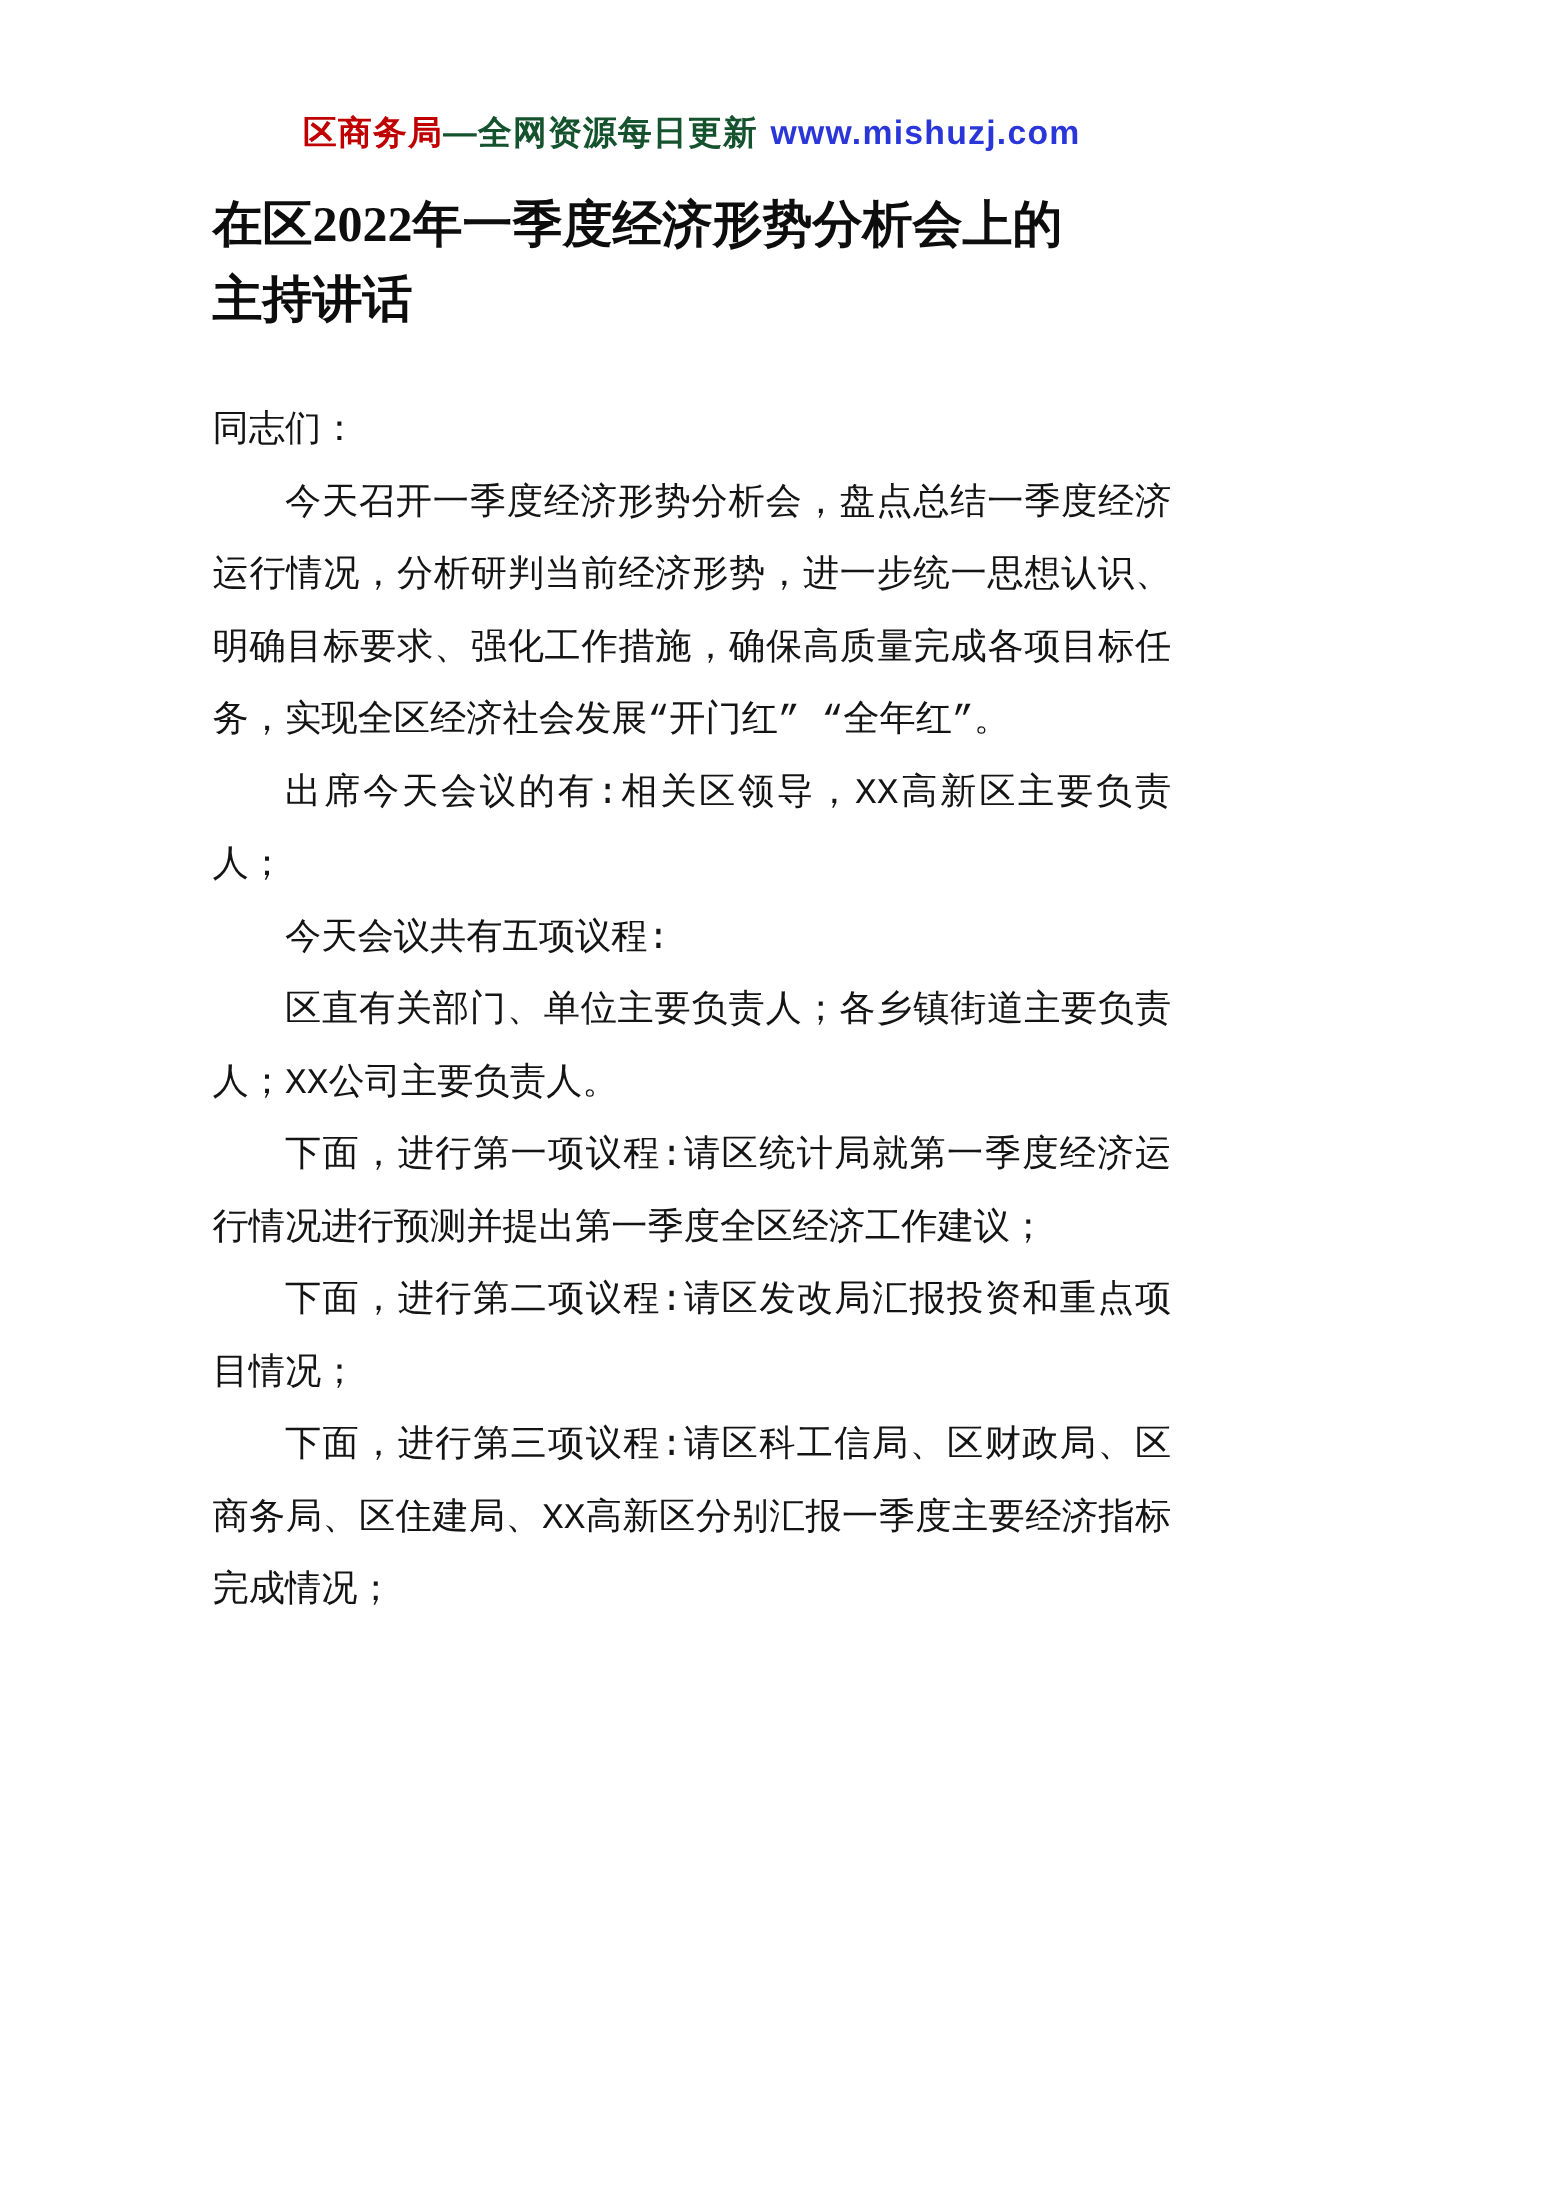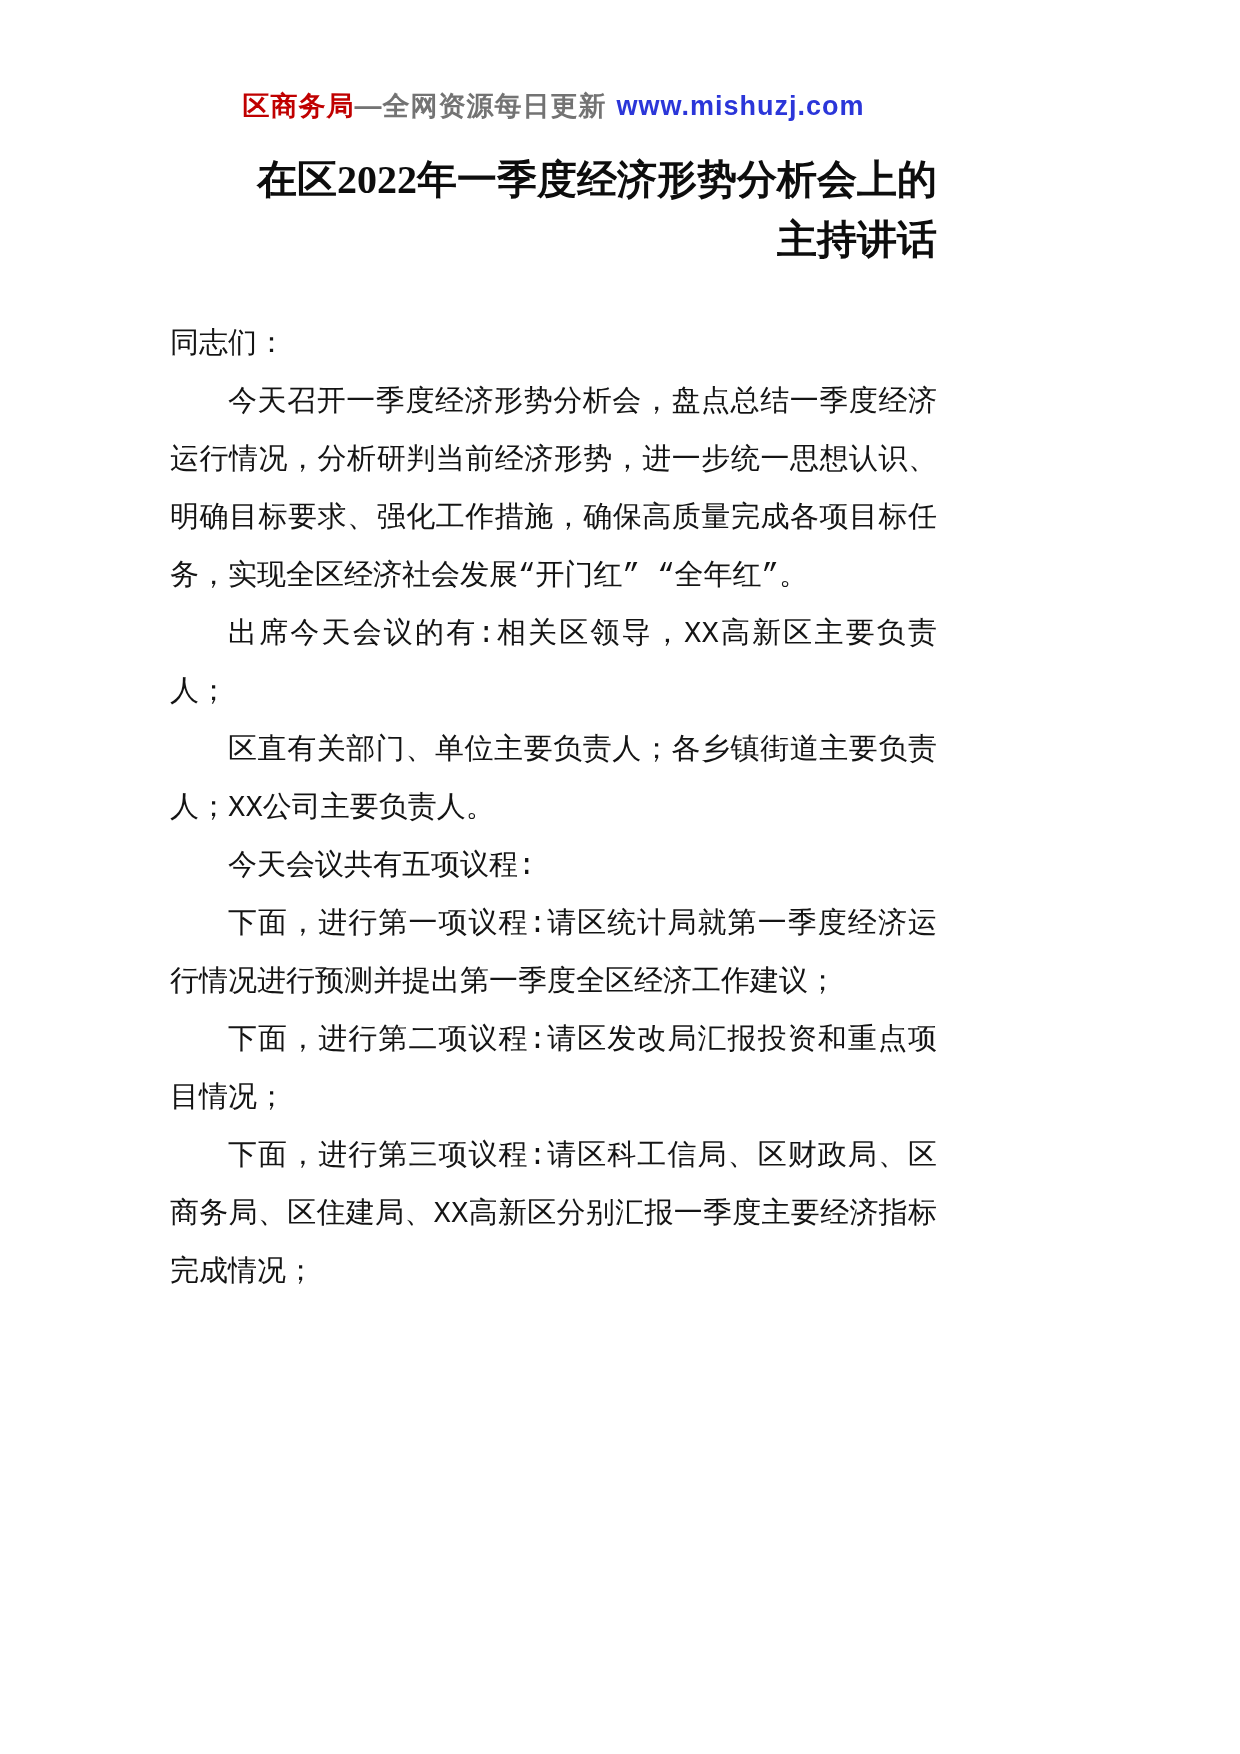--- a/index.html
+++ b/index.html
@@ -19,26 +19,26 @@
   }
   
   .site-header {
     text-align: center;
     font-size: 27px;
     font-weight: bold;
     letter-spacing: 1px;
     white-space: nowrap;
   }
   .site-header .site-name { color: #c00000; }
-  .site-header .site-tagline { color: #737373; }
+  .site-header .site-tagline { color: #14532d; }
   .site-header .site-url { color: #2b36d9; margin-left: 10px; text-decoration: none; }
   
   .doc-title {
     margin-top: 26px;
-    text-align: right;
+    text-align: left;
     font-family: "Liberation Serif", "DejaVu Serif", serif;
     font-weight: bold;
     font-size: 40px;
     color: #0d0d0d;
   }
   .doc-title .title-line {
     line-height: 60px;
   }
   
   .doc-body {
@@ -68,20 +68,20 @@
 
   <div class="doc-title">
     <div class="title-line">在区2022年一季度经济形势分析会上的</div>
     <div class="title-line">主持讲话</div>
   </div>
 
   <div class="doc-body">
     <p class="no-indent">同志们：</p>
     <p>今天召开一季度经济形势分析会，盘点总结一季度经济运行情况，分析研判当前经济形势，进一步统一思想认识、明确目标要求、强化工作措施，确保高质量完成各项目标任务，实现全区经济社会发展“开门红” “全年红”。</p>
     <p>出席今天会议的有:相关区领导，XX高新区主要负责人；</p>
+    <p>今天会议共有五项议程:</p>
     <p>区直有关部门、单位主要负责人；各乡镇街道主要负责人；XX公司主要负责人。</p>
-    <p>今天会议共有五项议程:</p>
     <p>下面，进行第一项议程:请区统计局就第一季度经济运行情况进行预测并提出第一季度全区经济工作建议；</p>
     <p>下面，进行第二项议程:请区发改局汇报投资和重点项目情况；</p>
     <p>下面，进行第三项议程:请区科工信局、区财政局、区商务局、区住建局、XX高新区分别汇报一季度主要经济指标完成情况；</p>
   </div>
 
 </div>
 
 </body></html>

